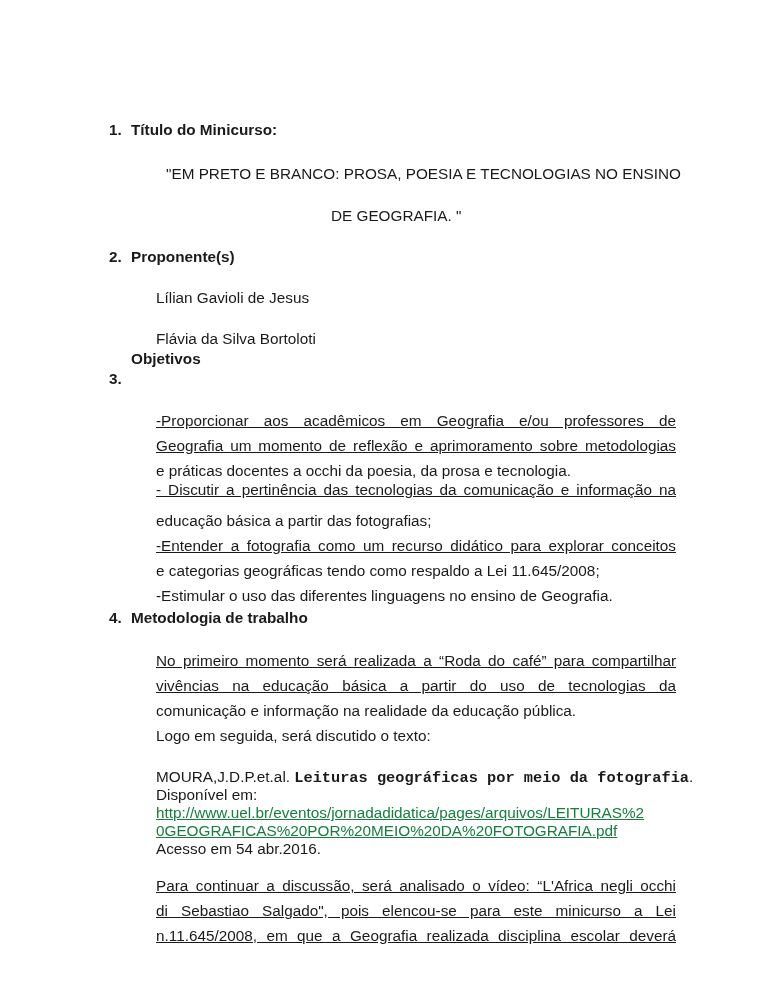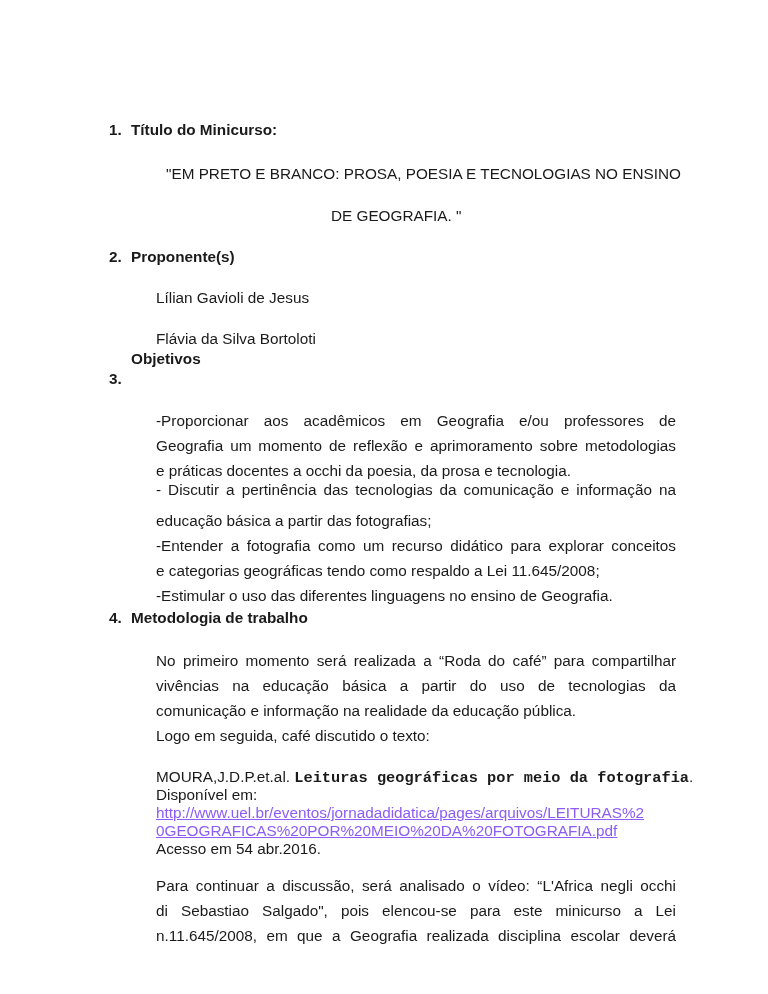--- a/index.html
+++ b/index.html
@@ -17,23 +17,24 @@
       font-size: 15.3px;
     }
     .abs { position: absolute; white-space: nowrap; }
     .num { left: 109px; font-weight: bold; }
     .head { left: 131px; font-weight: bold; }
     .body-line { left: 156px; }
     .just {
       width: 520px;
       text-align: justify;
       text-align-last: justify;
+      text-decoration: underline;
     }
     .b { font-weight: bold; font-family: Liberation Mono, monospace; }
-    a.link { color: #8b5cf6; text-decoration: underline; }
+    a.link { color: #15803d; text-decoration: underline; }
   </style>
 </head>
 <body>
 
 <span class="abs num" style="top:121px">1.</span>
 <span class="abs head" style="top:121px">Título do Minicurso:</span>
 <span class="abs" style="top:165px; left:166px;">"EM PRETO E BRANCO: PROSA, POESIA E TECNOLOGIAS NO ENSINO</span>
 <span class="abs" style="top:207px; left:331px;">DE GEOGRAFIA. "</span>
 
 <span class="abs num" style="top:248px">2.</span>
@@ -50,21 +51,21 @@
 <span class="abs body-line" style="top:512px">educação básica a partir das fotografias;</span>
 <div class="abs body-line just" style="top:537px">-Entender a fotografia como um recurso didático para explorar conceitos</div>
 <span class="abs body-line" style="top:562px">e categorias geográficas tendo como respaldo a Lei 11.645/2008;</span>
 <span class="abs body-line" style="top:587px">-Estimular o uso das diferentes linguagens no ensino de Geografia.</span>
 
 <span class="abs num" style="top:609px">4.</span>
 <span class="abs head" style="top:609px">Metodologia de trabalho</span>
 <div class="abs body-line just" style="top:652px">No primeiro momento será realizada a “Roda do café” para compartilhar</div>
 <div class="abs body-line just" style="top:677px">vivências na educação básica a partir do uso de tecnologias da</div>
 <span class="abs body-line" style="top:702px">comunicação e informação na realidade da educação pública.</span>
-<span class="abs body-line" style="top:727px">Logo em seguida, café discutido o texto:</span>
+<span class="abs body-line" style="top:727px">Logo em seguida, será discutido o texto:</span>
 
 <div class="abs body-line" style="top:768px">
   <span>MOURA,J.D.P.et.al. </span><span class="b">Leituras geográficas por meio da fotografia</span><span>.</span>
 </div>
 <span class="abs body-line" style="top:786px">Disponível em:</span>
 <a class="abs body-line link" style="top:804px">http://www.uel.br/eventos/jornadadidatica/pages/arquivos/LEITURAS%2</a>
 <a class="abs body-line link" style="top:822px">0GEOGRAFICAS%20POR%20MEIO%20DA%20FOTOGRAFIA.pdf</a>
 <span class="abs body-line" style="top:840px">Acesso em 54 abr.2016.</span>
 
 <div class="abs body-line just" style="top:877px">Para continuar a discussão, será analisado o vídeo: “L'Africa negli occhi</div>

